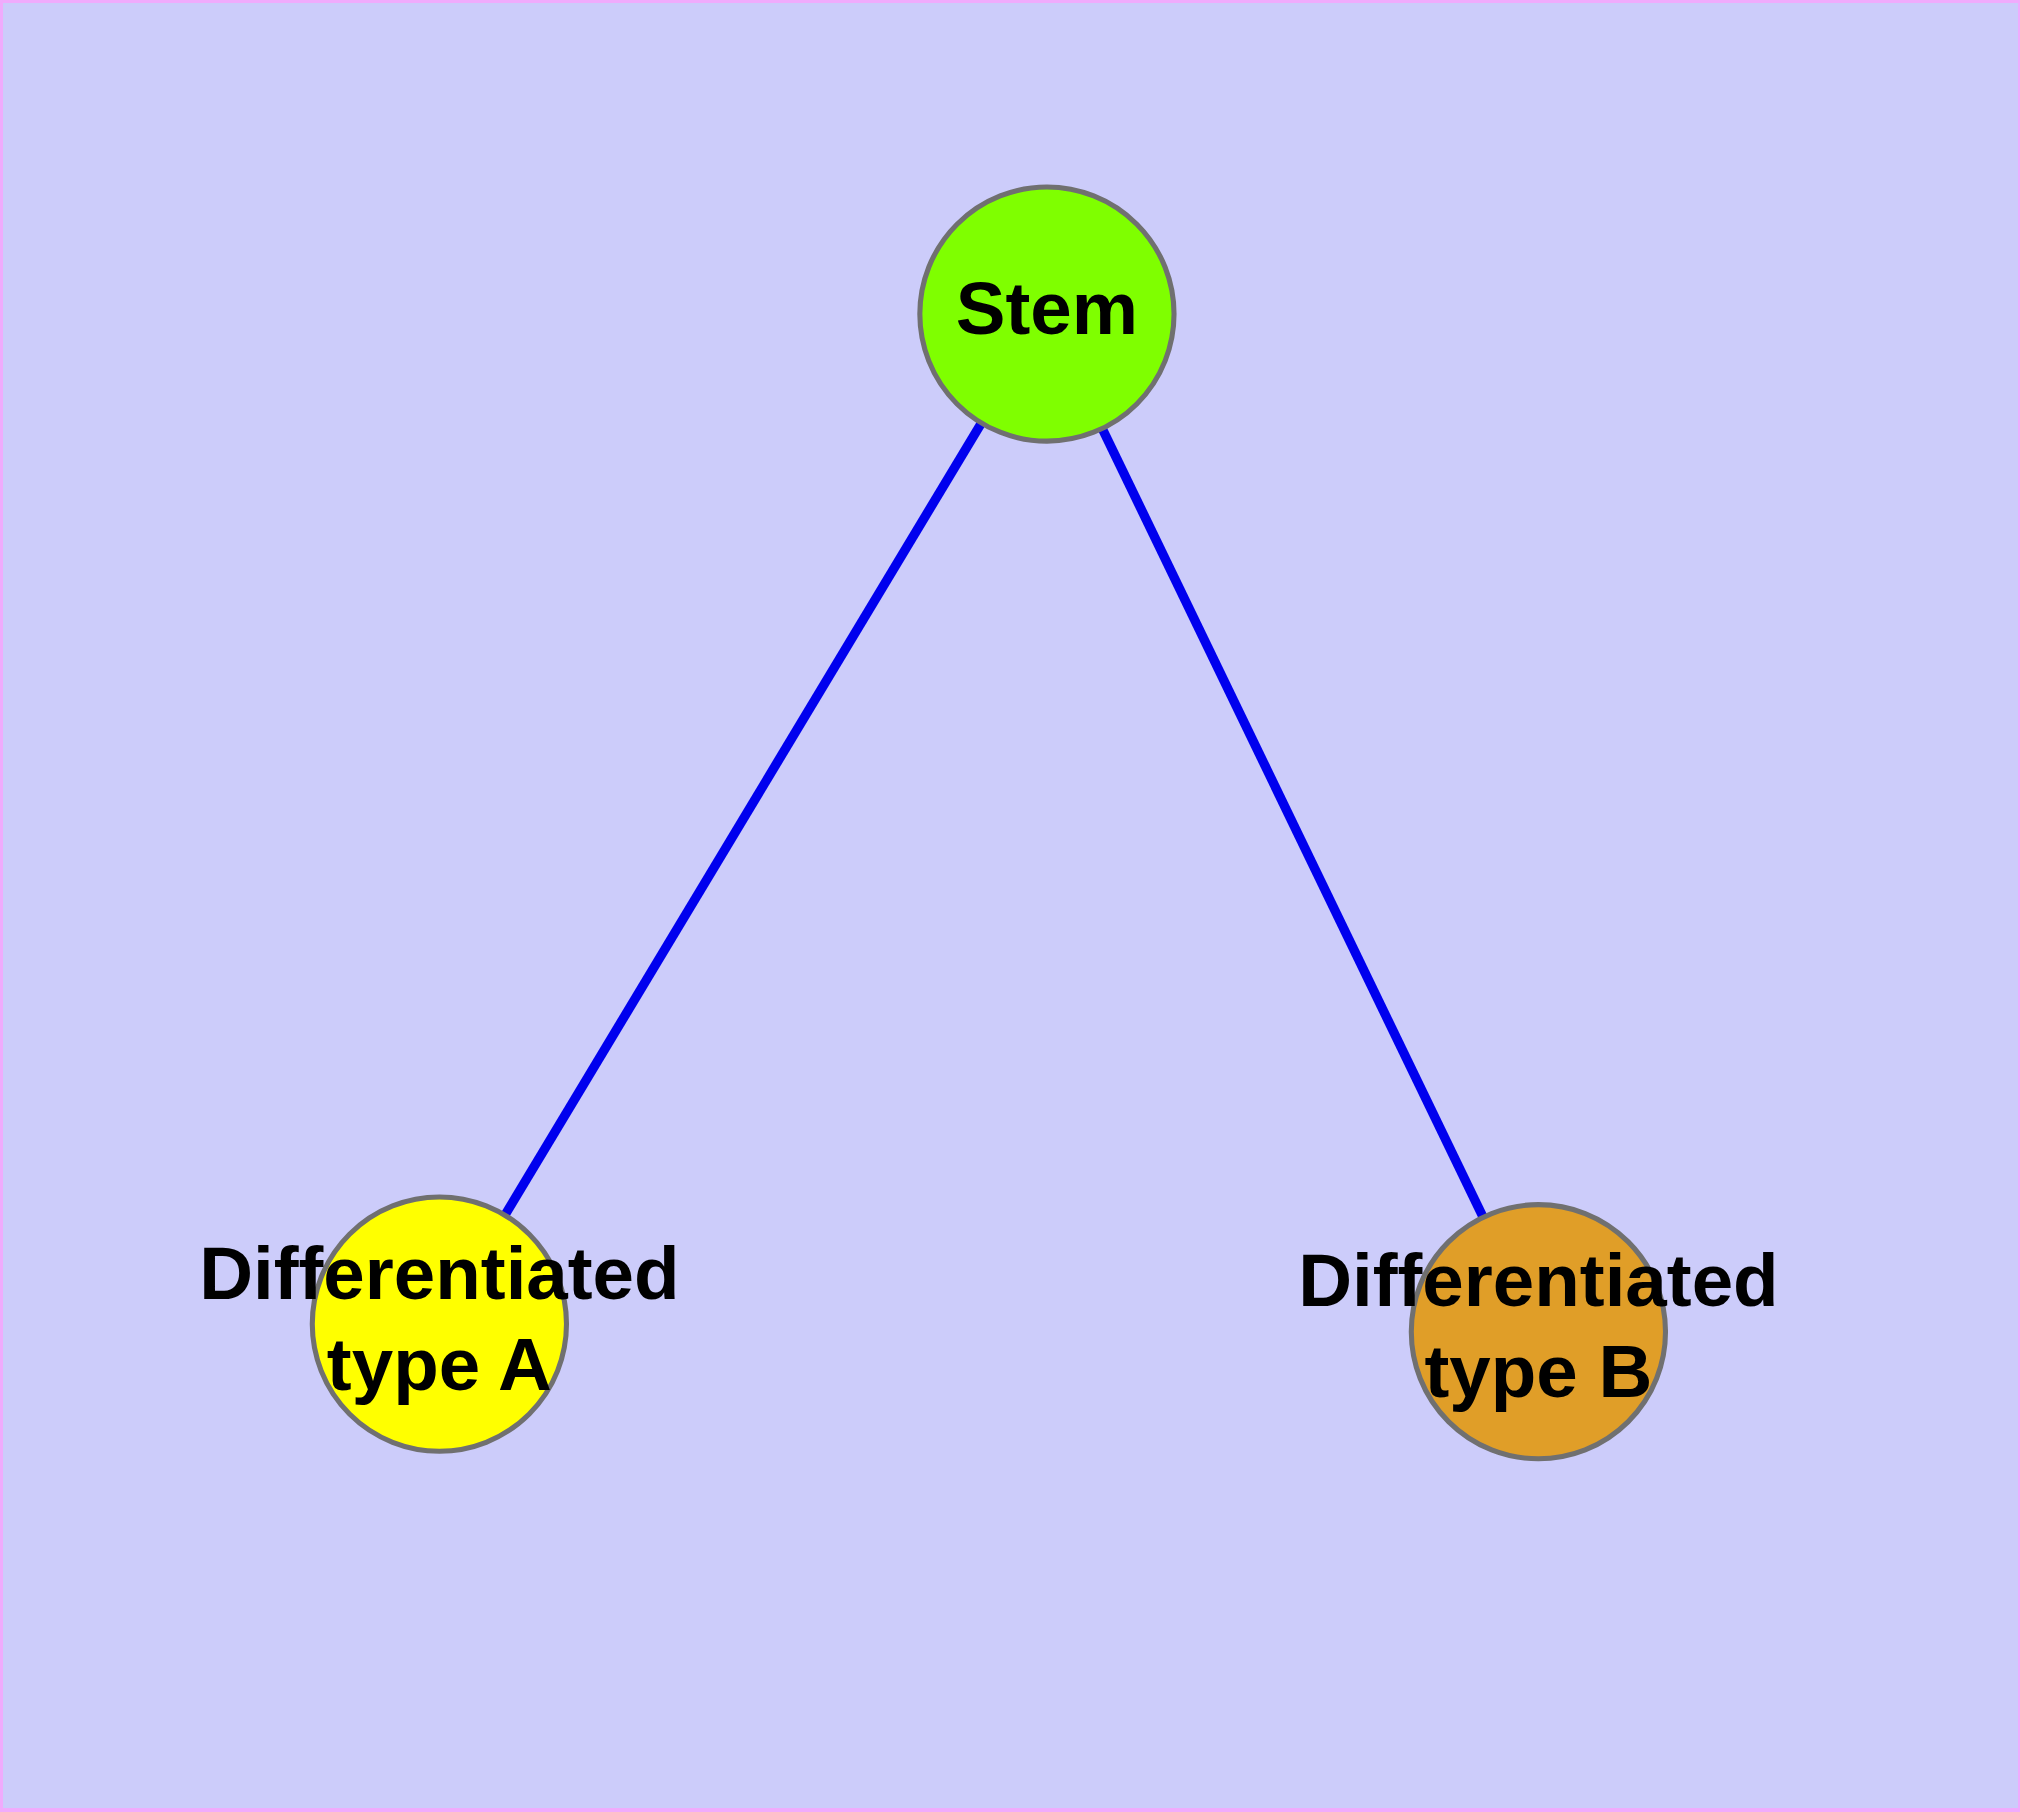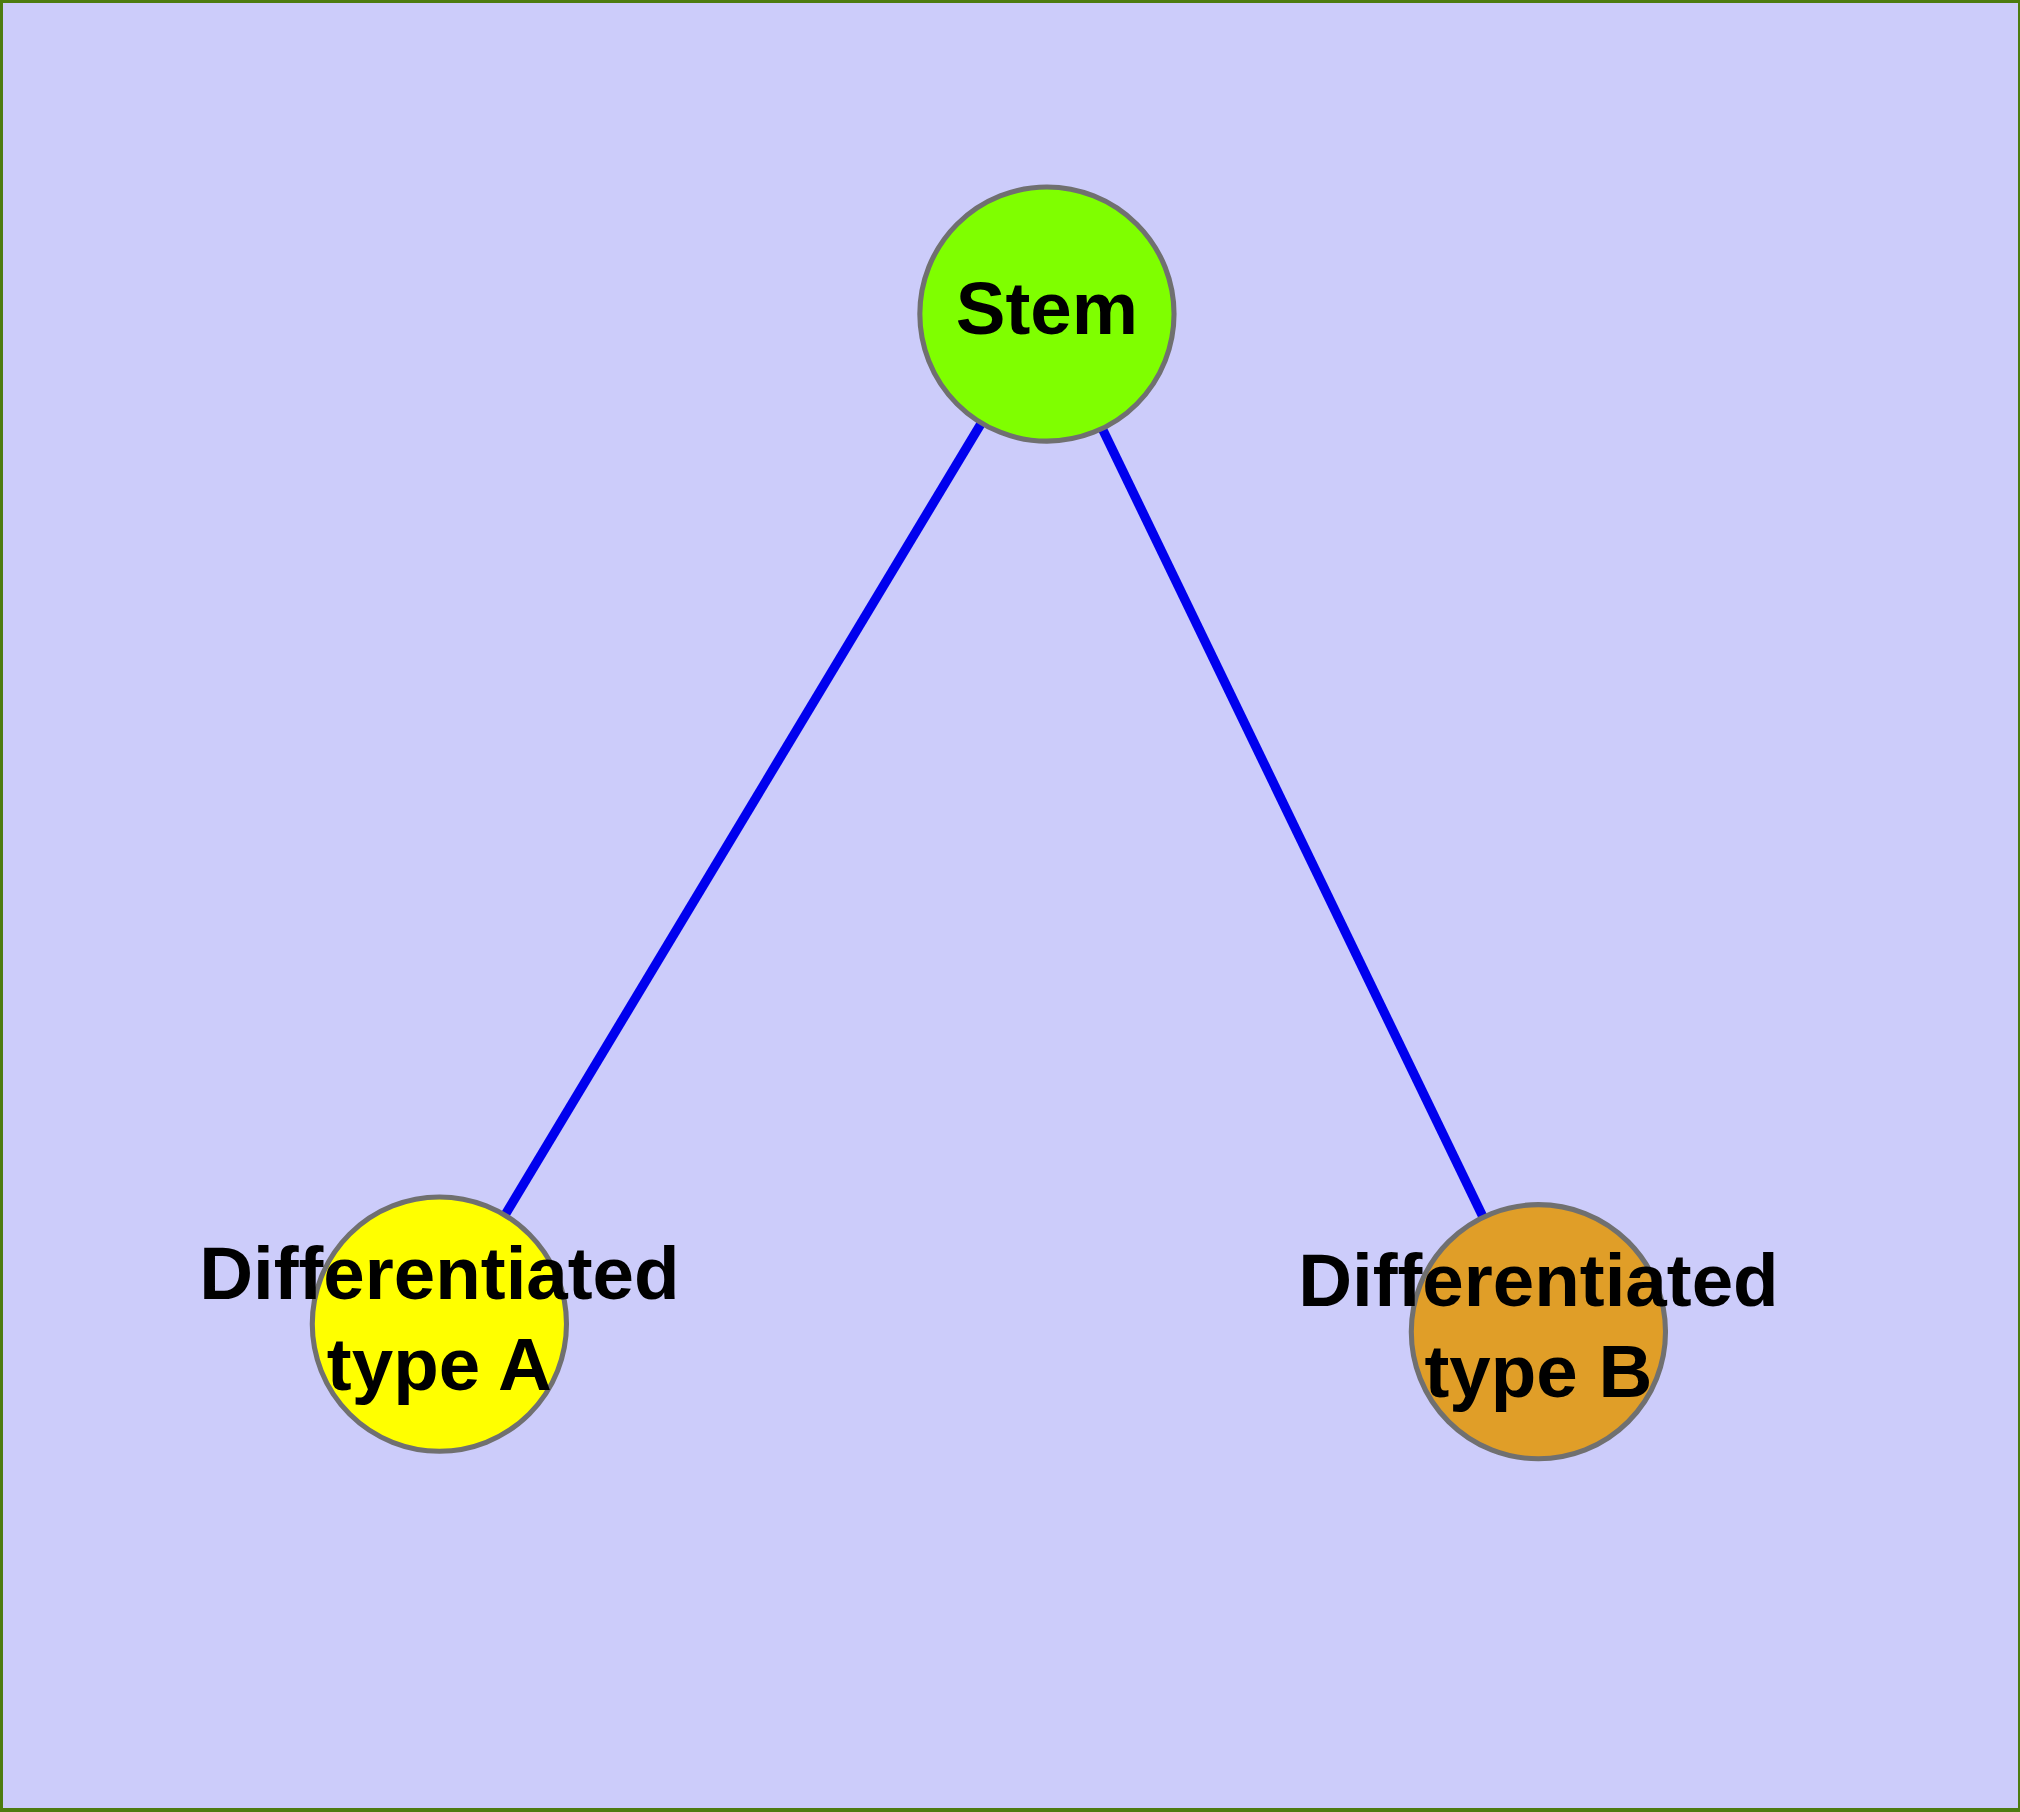--- a/index.html
+++ b/index.html
@@ -56,21 +56,21 @@
     font-weight: bold;
     fill: #000000;
     text-anchor: middle;
     dominant-baseline: middle;
     paint-order: normal;
   }
 </style>
 </head>
 <body>
 
-<div id="canvas" style="background: #4d7c0f;">
+<div id="canvas" style="background: #f0abfc;">
   <div id="plot-field" style="background: rgb(204, 204, 250);">
     <svg id="graph-svg" viewBox="0 0 2378 2130" xmlns="http://www.w3.org/2000/svg">
 
       <g id="edges-layer">
         <line class="edge-line" id="edge-0" x1="1156.7447502785892" y1="492.1105406805043" x2="590.2552497214107" y2="1433.8894593194957" stroke="#0000ee" stroke-width="11"></line>
         <line class="edge-line" id="edge-1" x1="1295.4917308986915" y1="498.47167036091133" x2="1748.5082691013085" y2="1436.5283296390887" stroke="#0000ee" stroke-width="11"></line>
       </g>
 
       <g id="nodes-layer">
 

